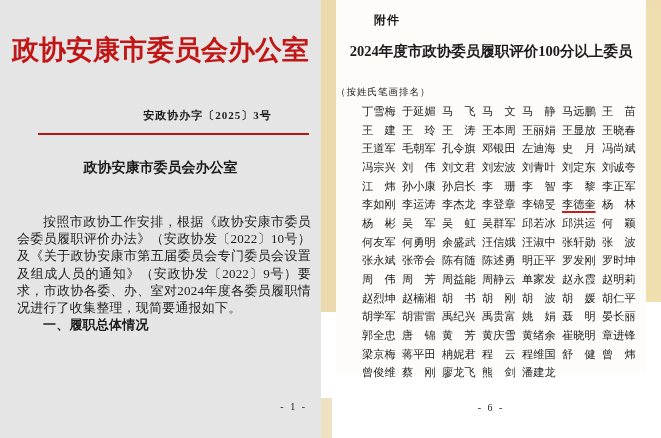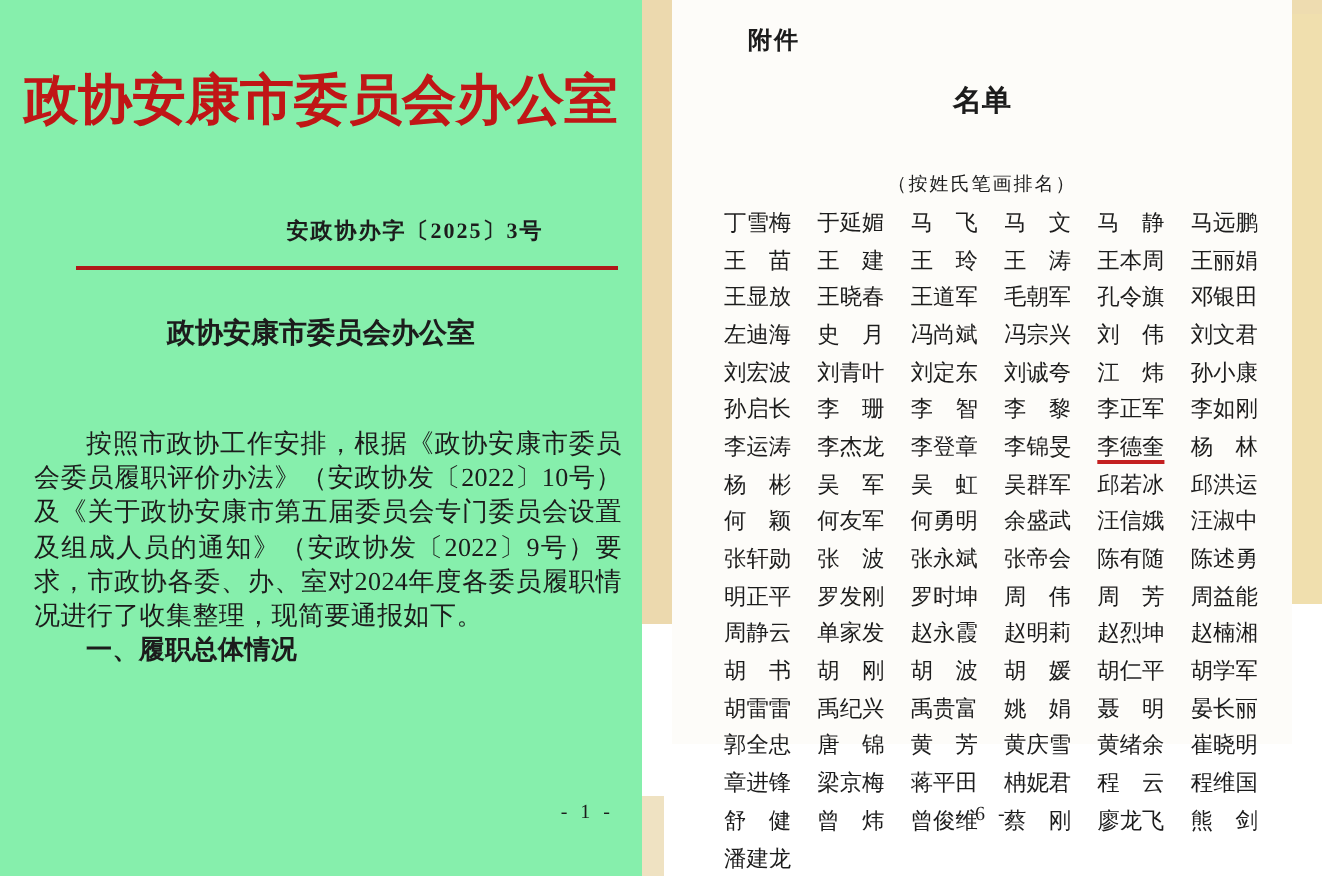--- a/index.html
+++ b/index.html
@@ -9,43 +9,43 @@
     font-family:"Liberation Serif","DejaVu Serif",serif;
     color:#1c1c1c;
   }
   
   .strip-mid      { position:absolute; left:321px; top:0;    width:15px;  height:312px; background:#ecd9ae; }
   .strip-mid-btm  { position:absolute; left:321px; top:398px; width:11px; height:40px;  background:#efe2c2; }
   .strip-top-right{ position:absolute; left:336px; top:0;    width:325px; height:7px;   background:#eedcb0; }
   .strip-right    { position:absolute; left:646px; top:7px;  width:15px;  height:295px; background:#f0dfae; }
 
   
-  .page-left  { position:absolute; left:0;   top:0; width:321px; height:438px; background:#86efac; }
+  .page-left  { position:absolute; left:0;   top:0; width:321px; height:438px; background:#e5e5e5; }
   .red-header { position:absolute; top:32px; left:0; width:100%; text-align:center;
                 font-size:27px; font-weight:bold; color:#c01616; letter-spacing:0px; white-space:nowrap; }
   .doc-no     { position:absolute; top:108px; left:0; width:100%; text-align:center;
                 font-size:11px; font-weight:bold; letter-spacing:1px;padding-left:47px; }
   .red-line   { position:absolute; top:133px; left:38px; width:271px; height:2px; background:#b01818; }
   .doc-title  { position:absolute; top:158px; left:0; width:100%; text-align:center;
                 font-size:14px; font-weight:bold; line-height:19px; }
   .left-body  { position:absolute; top:213px; left:17px; width:294px;
                 font-size:13px; line-height:17.2px; text-align:justify; letter-spacing:0.2px; }
   .left-body p { margin:0; text-indent:2em; }
   .left-body p.body-h { font-weight:bold; }
   .pageno-left  { position:absolute; top:401px; right:14px; font-size:10px; letter-spacing:2px; }
 
   
   .page-right { position:absolute; left:336px; top:0; width:310px; height:372px; background:#fdfcf9; }
   .attach     { position:absolute; top:12px; left:38px; font-size:12px; font-weight:bold; letter-spacing:1px; }
   .r-title    { position:absolute; top:40px; left:10px; width:290px; text-align:center;
                 font-size:14.5px; font-weight:bold; line-height:22px; }
-  .r-sub      { position:absolute; top:86px; left:0; width:100%; text-align:center;
+  .r-sub      { position:absolute; top:86px; left:0; width:100%; text-align:left;
                 font-size:9.5px; letter-spacing:1px; }
   .name-grid  { position:absolute; top:102px; left:26px; width:280px;
-                display:grid; grid-template-columns:repeat(6,1fr); grid-auto-rows:18.7px;
+                display:grid; grid-template-columns:repeat(7,1fr); grid-auto-rows:18.7px;
                 align-items:center; font-size:11.2px; white-space:nowrap; }
   .name-grid .name { display:block; }
   .name-grid .hl   { text-decoration:underline; text-decoration-color:#c42020;
                      text-decoration-thickness:2px; text-underline-offset:3px; }
   .pageno-right { position:absolute; top:402px; left:0; width:100%; text-align:center;
                   font-size:10px; letter-spacing:2px; }
 </style>
 </head>
 <body>
 
@@ -66,21 +66,21 @@
   </div>
 
   <div class="strip-mid"></div>
   <div class="strip-mid-btm"></div>
   <div class="strip-top-right"></div>
   <div class="strip-right"></div>
 
   <div class="page-right">
     <div class="attach">附件</div>
     <div class="r-title">
-      <div>名单</div>
+      <div>2024年度市政协委员履职评价100分以上委员</div>
     </div>
     <div class="r-sub">（按姓氏笔画排名）</div>
     <div class="name-grid">
         <span class="name">丁雪梅</span>
         <span class="name">于延媚</span>
         <span class="name">马　飞</span>
         <span class="name">马　文</span>
         <span class="name">马　静</span>
         <span class="name">马远鹏</span>
         <span class="name">王　苗</span>

